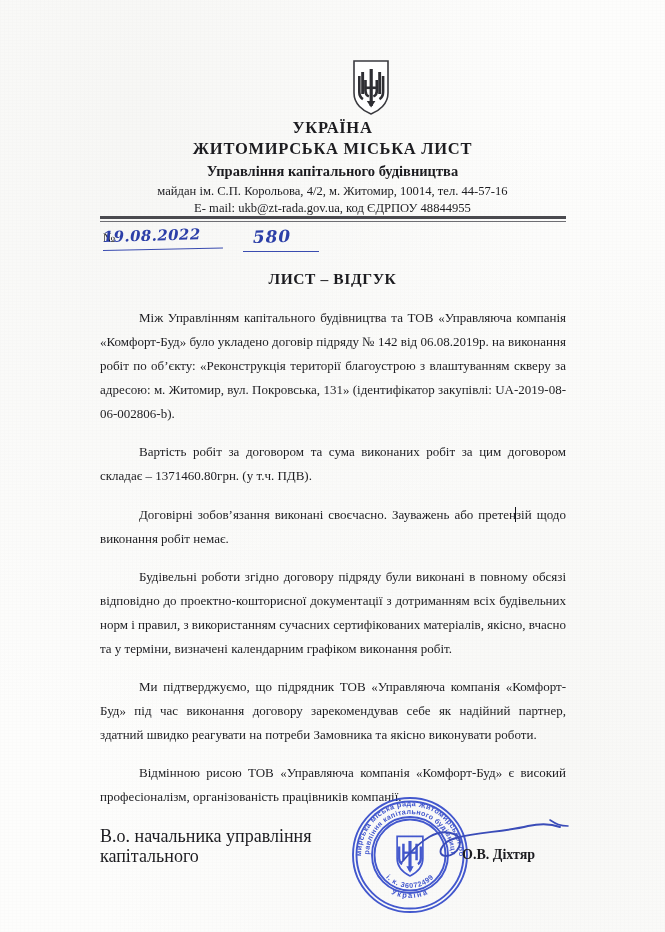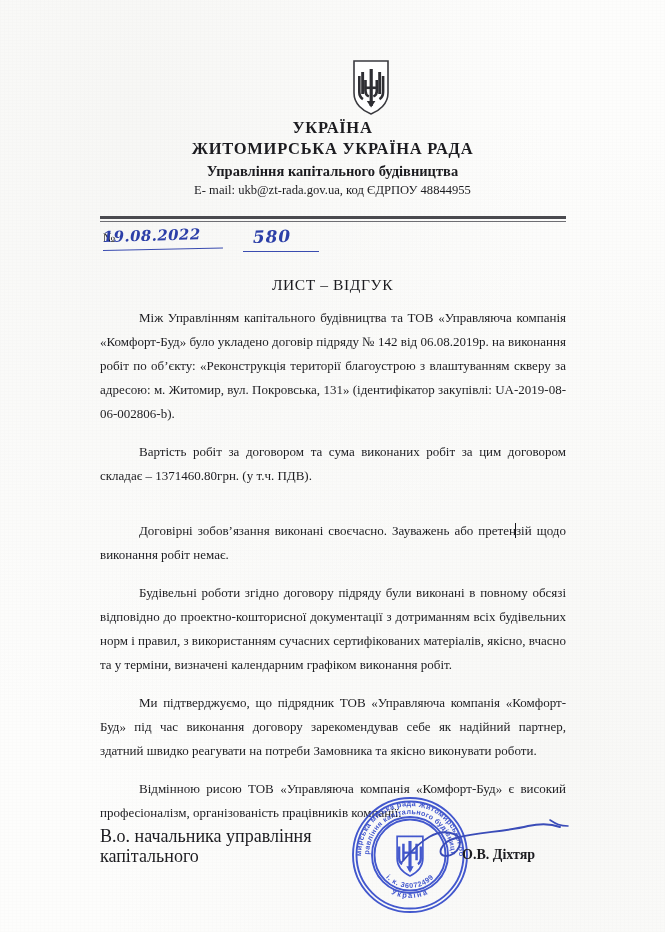--- a/index.html
+++ b/index.html
@@ -49,31 +49,31 @@
   .hw-no   { left:125px; top:5px; font-family:"Liberation Serif", serif;
              color:#1c1c20; font-style:normal; font-weight:normal; font-size:13px;
              transform:none; letter-spacing:0; }
   .hw-num  { left:150px; top:-1px; font-size:17px; letter-spacing:1px; }
   .hw-line { position:absolute; background:#3a4cb0; height:1.1px; }
   .hw-l1 { left:0px; top:22px; width:120px; transform:rotate(-1.2deg); transform-origin:left center; }
   .hw-l2 { left:140px; top:23px; width:76px; }
 
   
   .title {
-    position:absolute; left:0; right:0; top:276px; text-align:center;
-    font-size:15.5px; font-weight:normal; letter-spacing:.6px;
+    position:absolute; left:0; right:0; top:270px; text-align:center;
+    font-size:15.5px; font-weight:bold; letter-spacing:.6px;
   }
   .body { position:absolute; left:100px; top:306px; width:466px; }
   .para {
     font-size:13px; line-height:24px; text-align:justify;
     text-indent:39px; margin:0 0 14px 0;
     text-align-last:left;
     position:relative;
   }
-  .para.p2 { margin-bottom:31px; }
+  .para.p2 { margin-bottom:15px; }
   .caret {
     display:inline-block; width:1px; height:15px; background:#15151a;
     vertical-align:-3px; margin:0 -0.5px;
   }
 
   
   .sig { position:absolute; left:100px; top:827px; width:466px; }
   .sig-left { position:absolute; left:0; top:0; width:300px;
               font-size:18px; line-height:19.5px; }
   .sig-name { position:absolute; right:31px; top:20px; font-size:14px; white-space:nowrap;font-weight:bold; }
@@ -104,22 +104,23 @@
         <path d="M12.1 20 h2.7 v11 q0 3.2 2.6 4.6 l-1 2 q-4.3-2-4.3-6.9 Z"></path>
         <path d="M26.2 20 h-2.7 v11 q0 3.2 -2.6 4.6 l1 2 q4.3-2 4.3-6.9 Z"></path>
         <rect x="12.8" y="26.5" width="12.8" height="2.6"></rect>
         <path d="M14.8 41 h8.6 l-4.3 6.5 Z"></path>
       </g>
     </svg>
   </div>
 
   <div class="hdr">
     <div class="l1">УКРАЇНА</div>
-    <div class="l2">ЖИТОМИРСЬКА УКРАЇНА РАДА</div>
+    <div class="l2">ЖИТОМИРСЬКА МІСЬКА ЛИСТ</div>
     <div class="l3">Управління капітального будівництва</div>
+    <div class="l4">майдан ім. С.П. Корольова, 4/2, м. Житомир, 10014, тел. 44-57-16</div>
     <div class="l5">E- mail: ukb@zt-rada.gov.ua,  код ЄДРПОУ 48844955</div>
   </div>
 
   <div class="rule thick"></div>
   <div class="rule thin"></div>
 
   <div class="hw-wrap">
     <span class="hw hw-date">19.08.2022</span>
     <span class="hw-no">№</span>
     <span class="hw hw-num">580</span>

